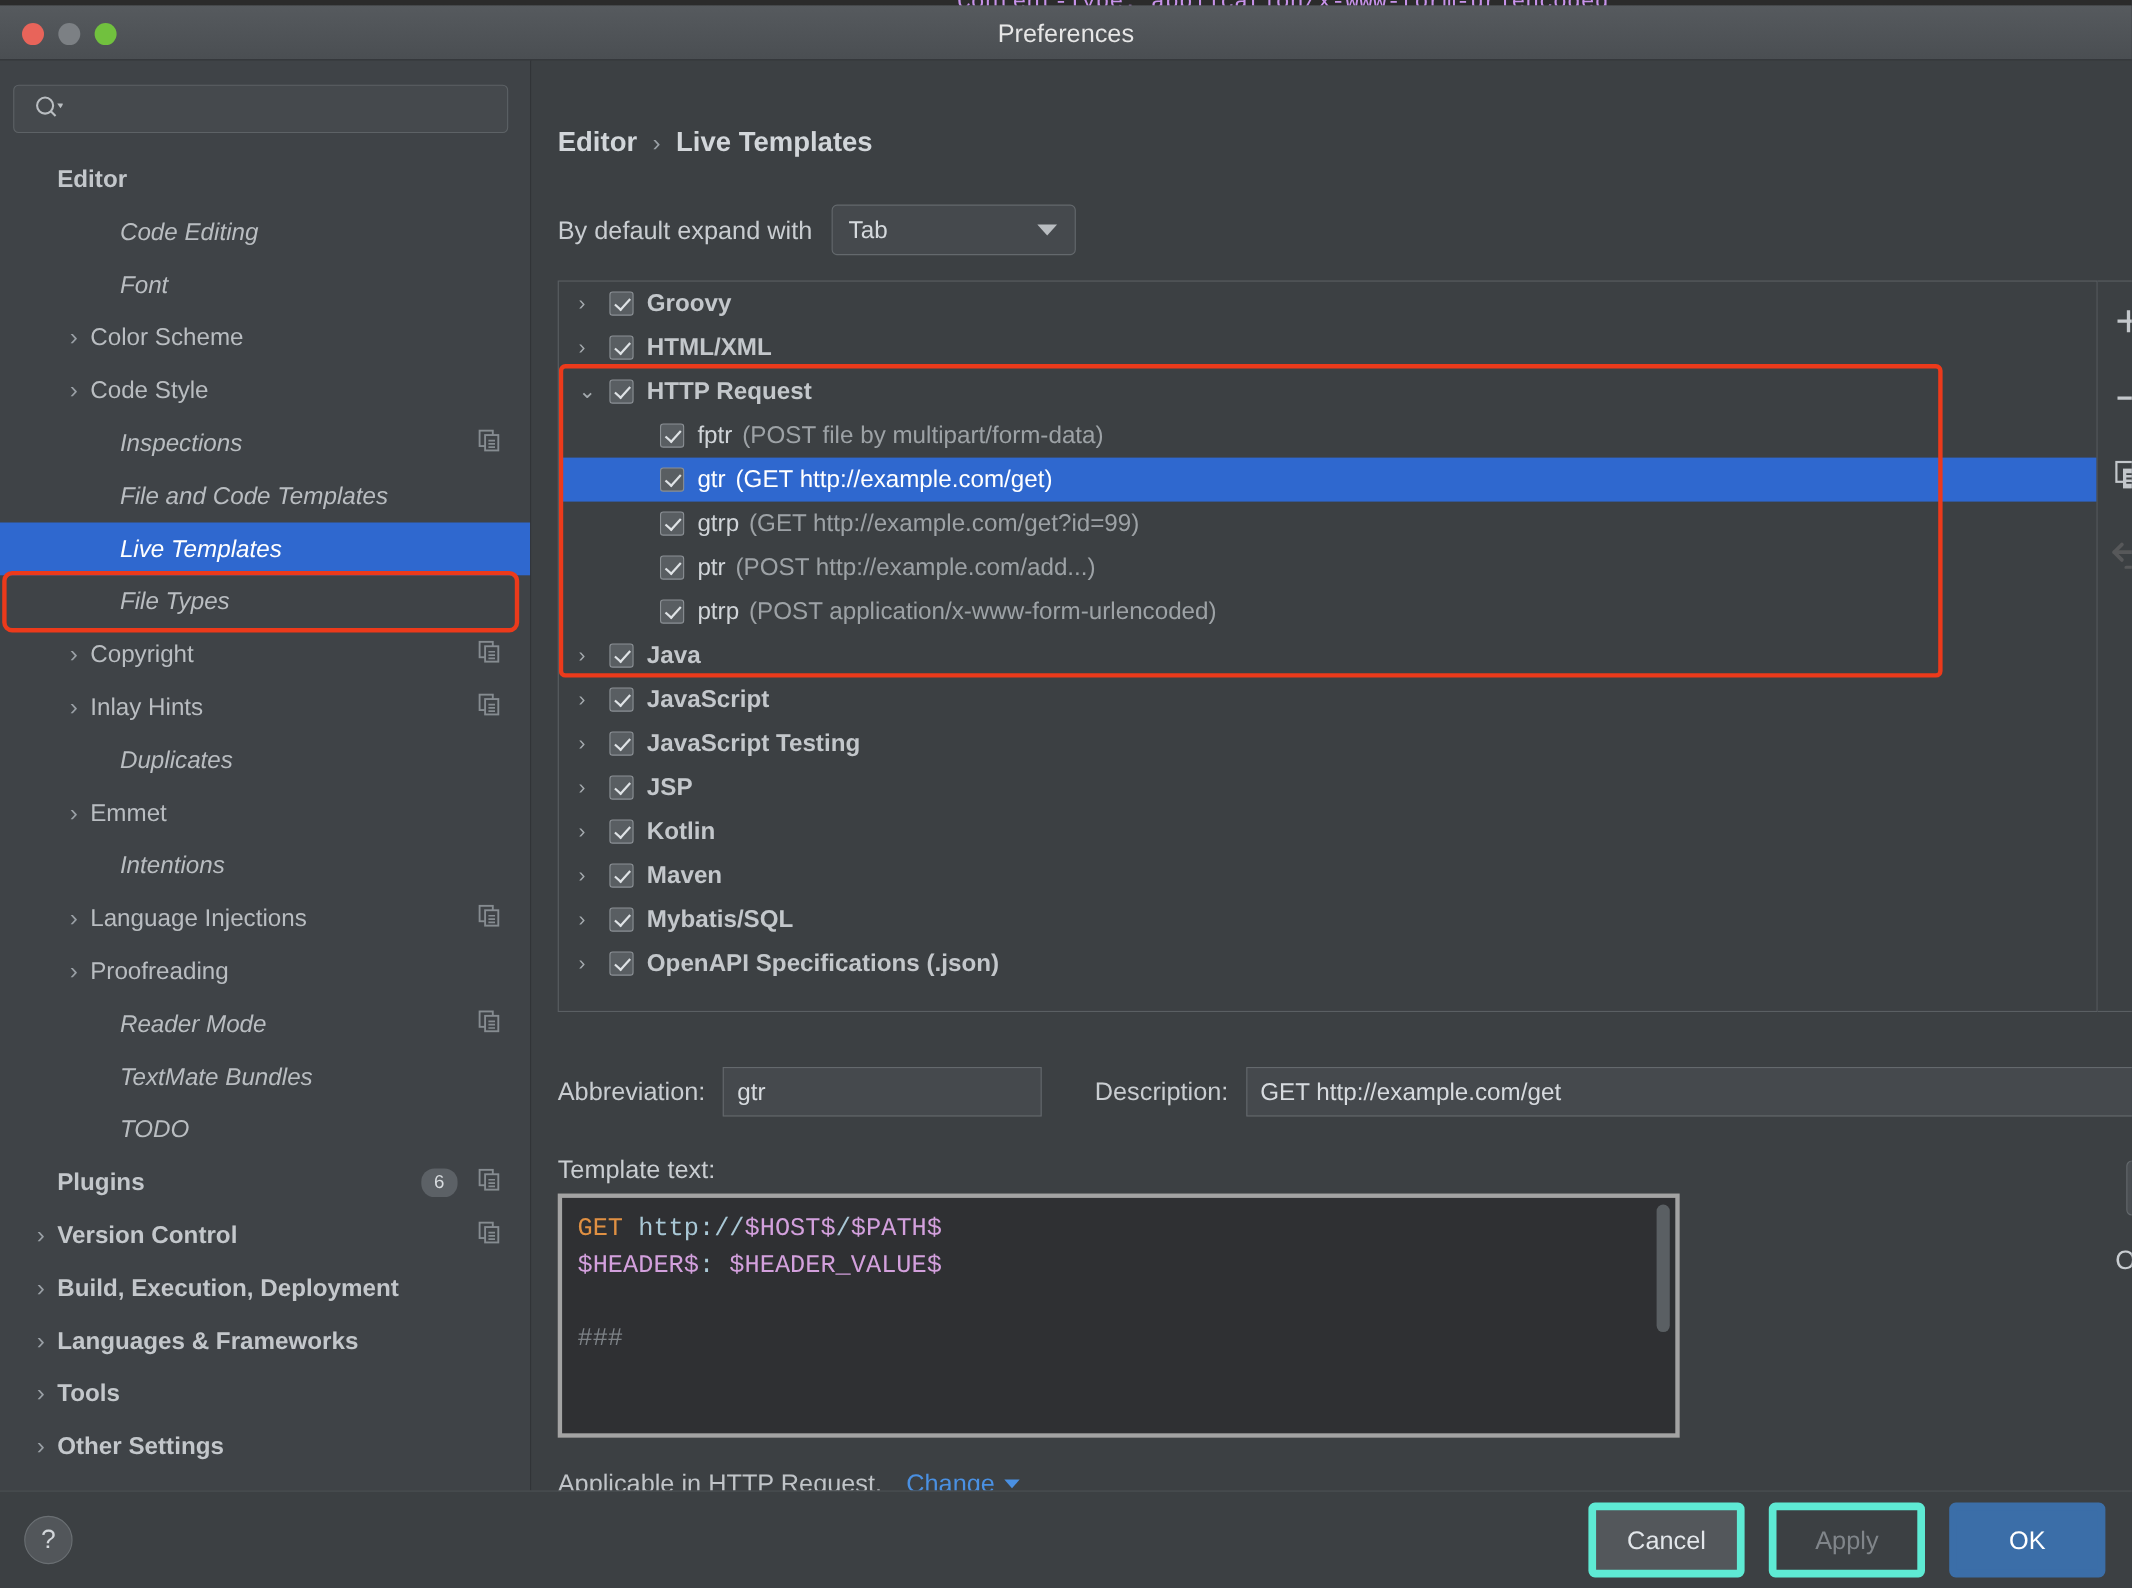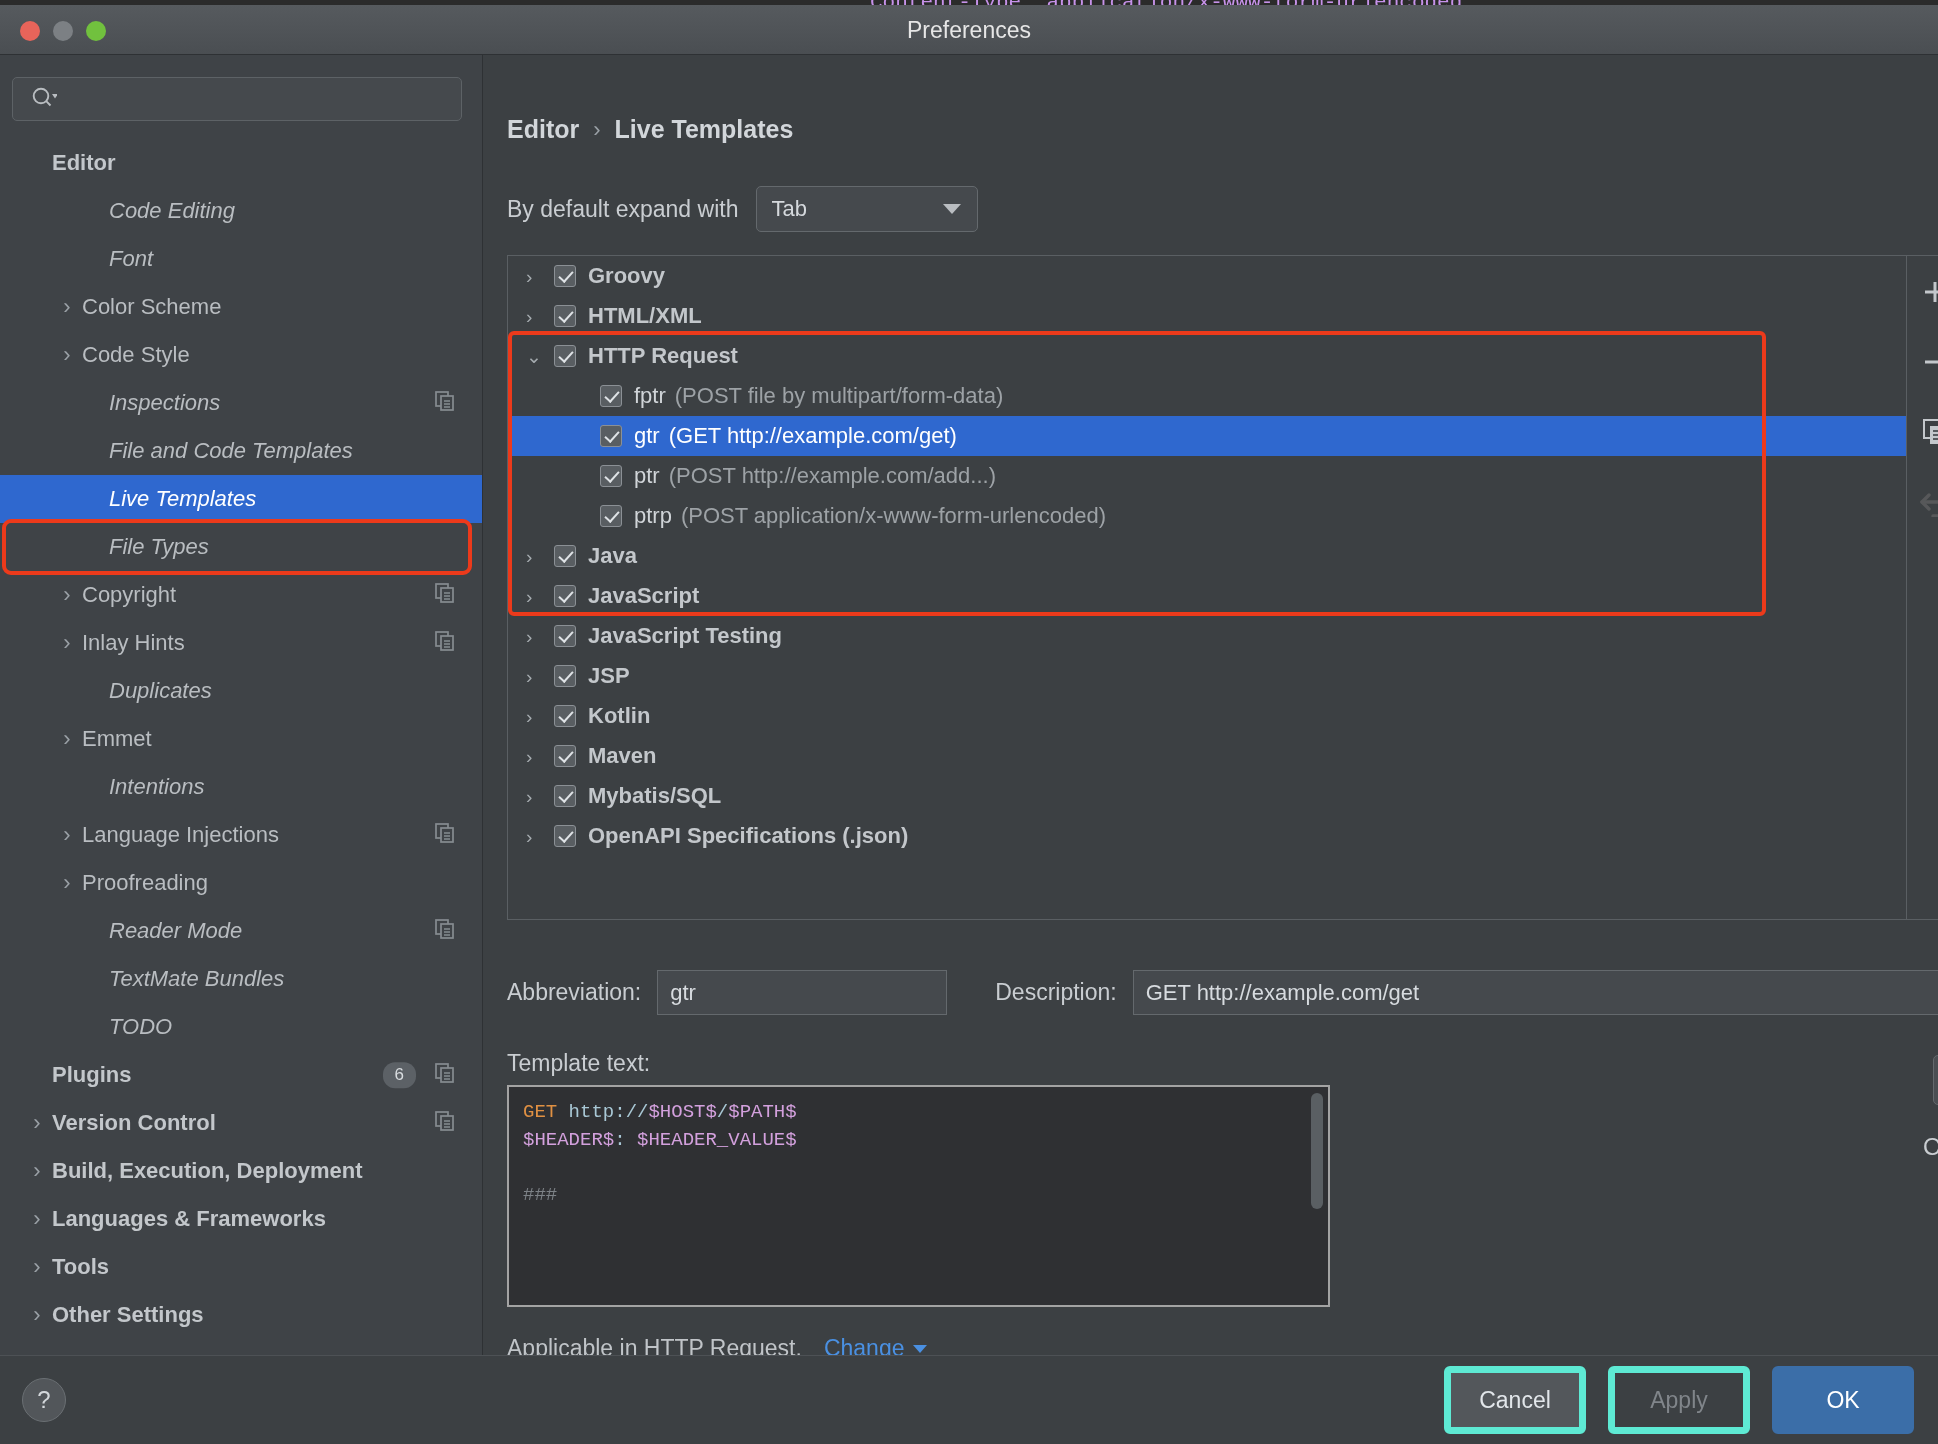--- a/index.html
+++ b/index.html
@@ -332,27 +332,27 @@
     position: absolute;
     left: 24px;
     top: 995px;
     font-size: 23px;
     color: #c9cdd1;
   }
   .code-area {
     position: absolute;
     left: 24px;
     top: 1030px;
-    width: 823px;
+    width: 1020px;
     height: 222px;
     background: #2f3033;
-    border: 2px solid #a3a3a3;
+    border: 4px solid #a3a3a3;
     padding: 12px 14px;
     font-family: "Liberation Mono", monospace;
-    font-size: 19px;
+    font-size: 23px;
     line-height: 1.45;
     overflow: hidden;
   }
   .code-area .kw  { color: #e09043; }
   .code-area .url { color: #a9c8d6; }
   .code-area .var { color: #d3a0dd; }
   .code-area .cmt { color: #7d8287; }
   .code-scroll {
     position: absolute;
     right: 5px; top: 6px;
@@ -672,20 +672,25 @@
               <span class="abbr">fptr</span>
               <span class="desc">(POST file by multipart/form-data)</span>
             </div>
             <div class="tpl-row child selected">
               <span class="cbox checked"></span>
               <span class="abbr">gtr</span>
               <span class="desc">(GET http://example.com/get)</span>
             </div>
             <div class="tpl-row child">
               <span class="cbox checked"></span>
+              <span class="abbr">gtrp</span>
+              <span class="desc">(GET http://example.com/get?id=99)</span>
+            </div>
+            <div class="tpl-row child">
+              <span class="cbox checked"></span>
               <span class="abbr">ptr</span>
               <span class="desc">(POST http://example.com/add...)</span>
             </div>
             <div class="tpl-row child">
               <span class="cbox checked"></span>
               <span class="abbr">ptrp</span>
               <span class="desc">(POST application/x-www-form-urlencoded)</span>
             </div>
             <div class="tpl-row">
               <span class="tchev">›</span>

